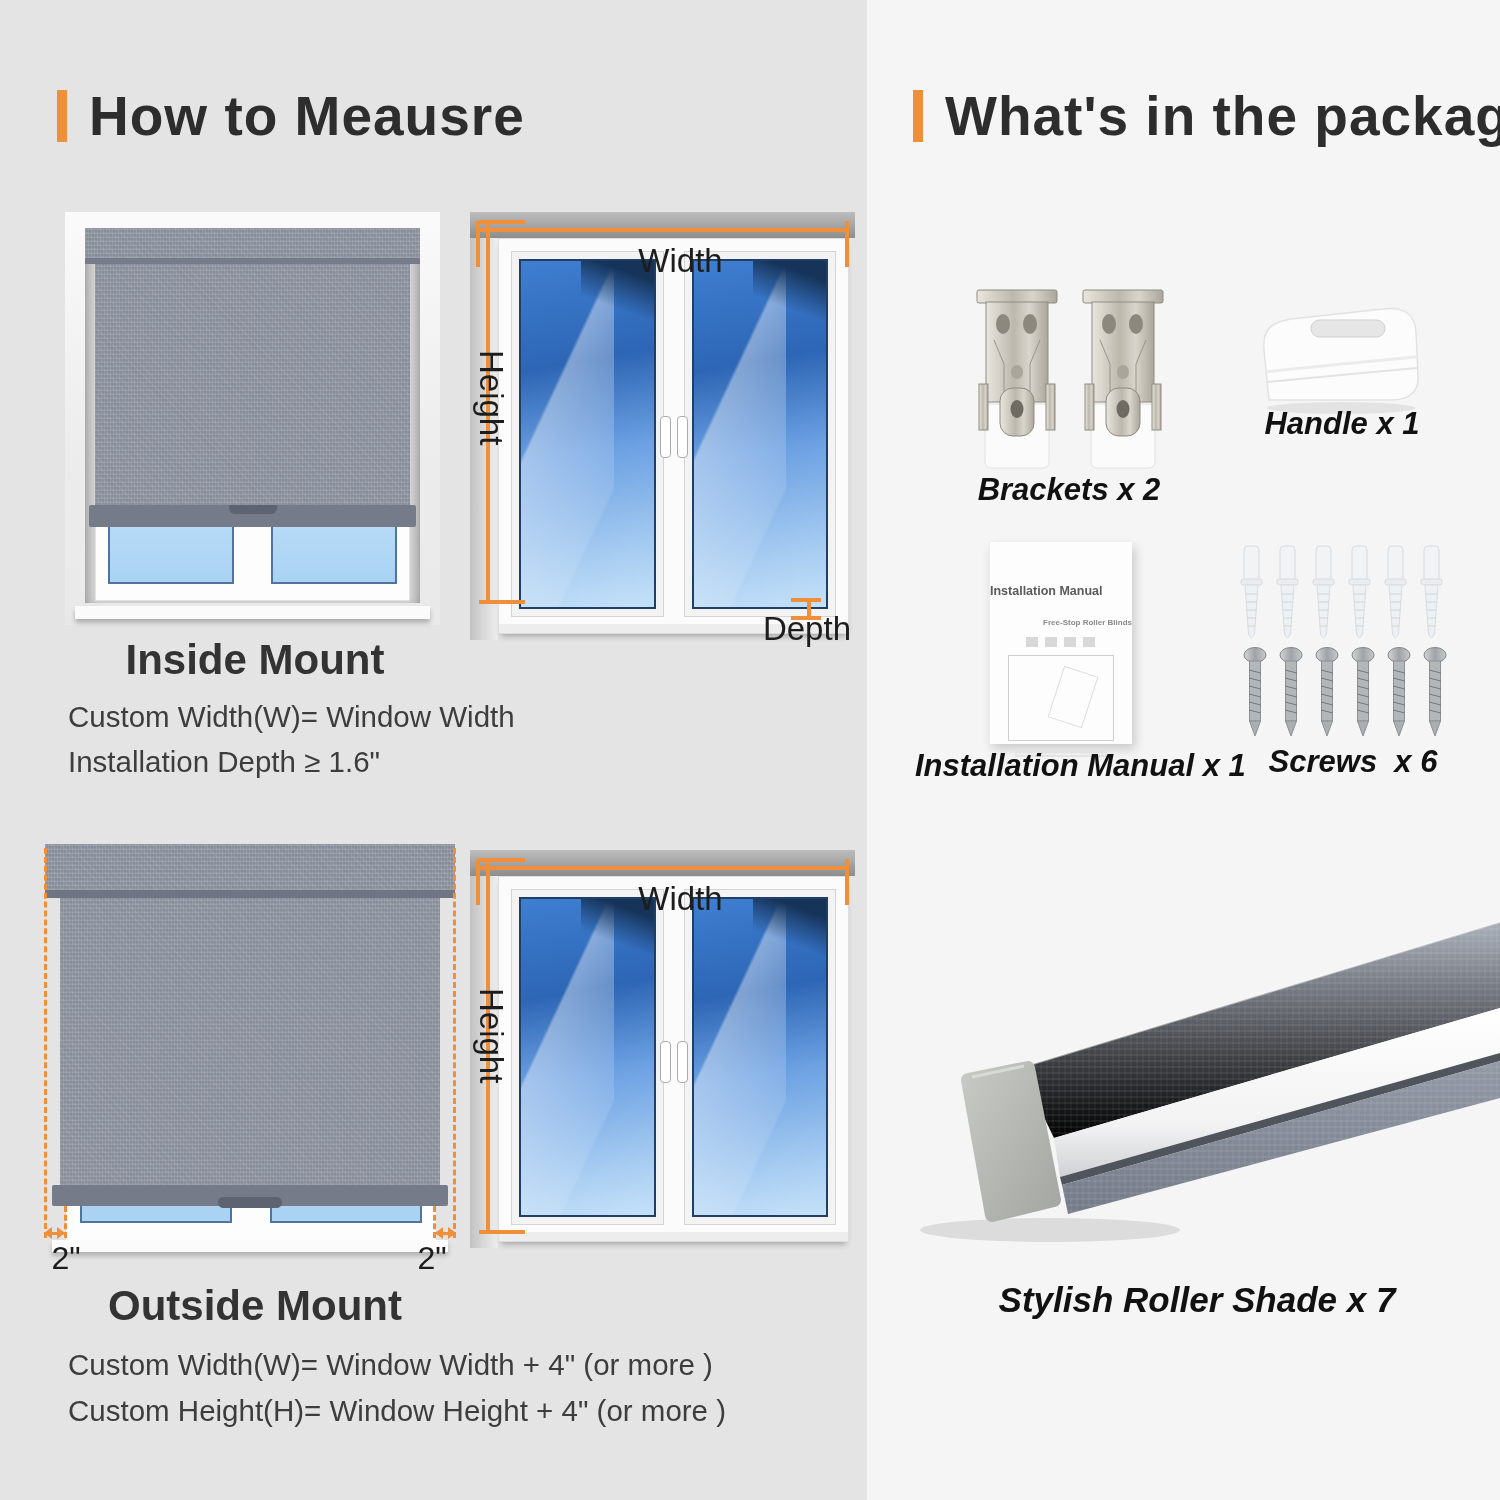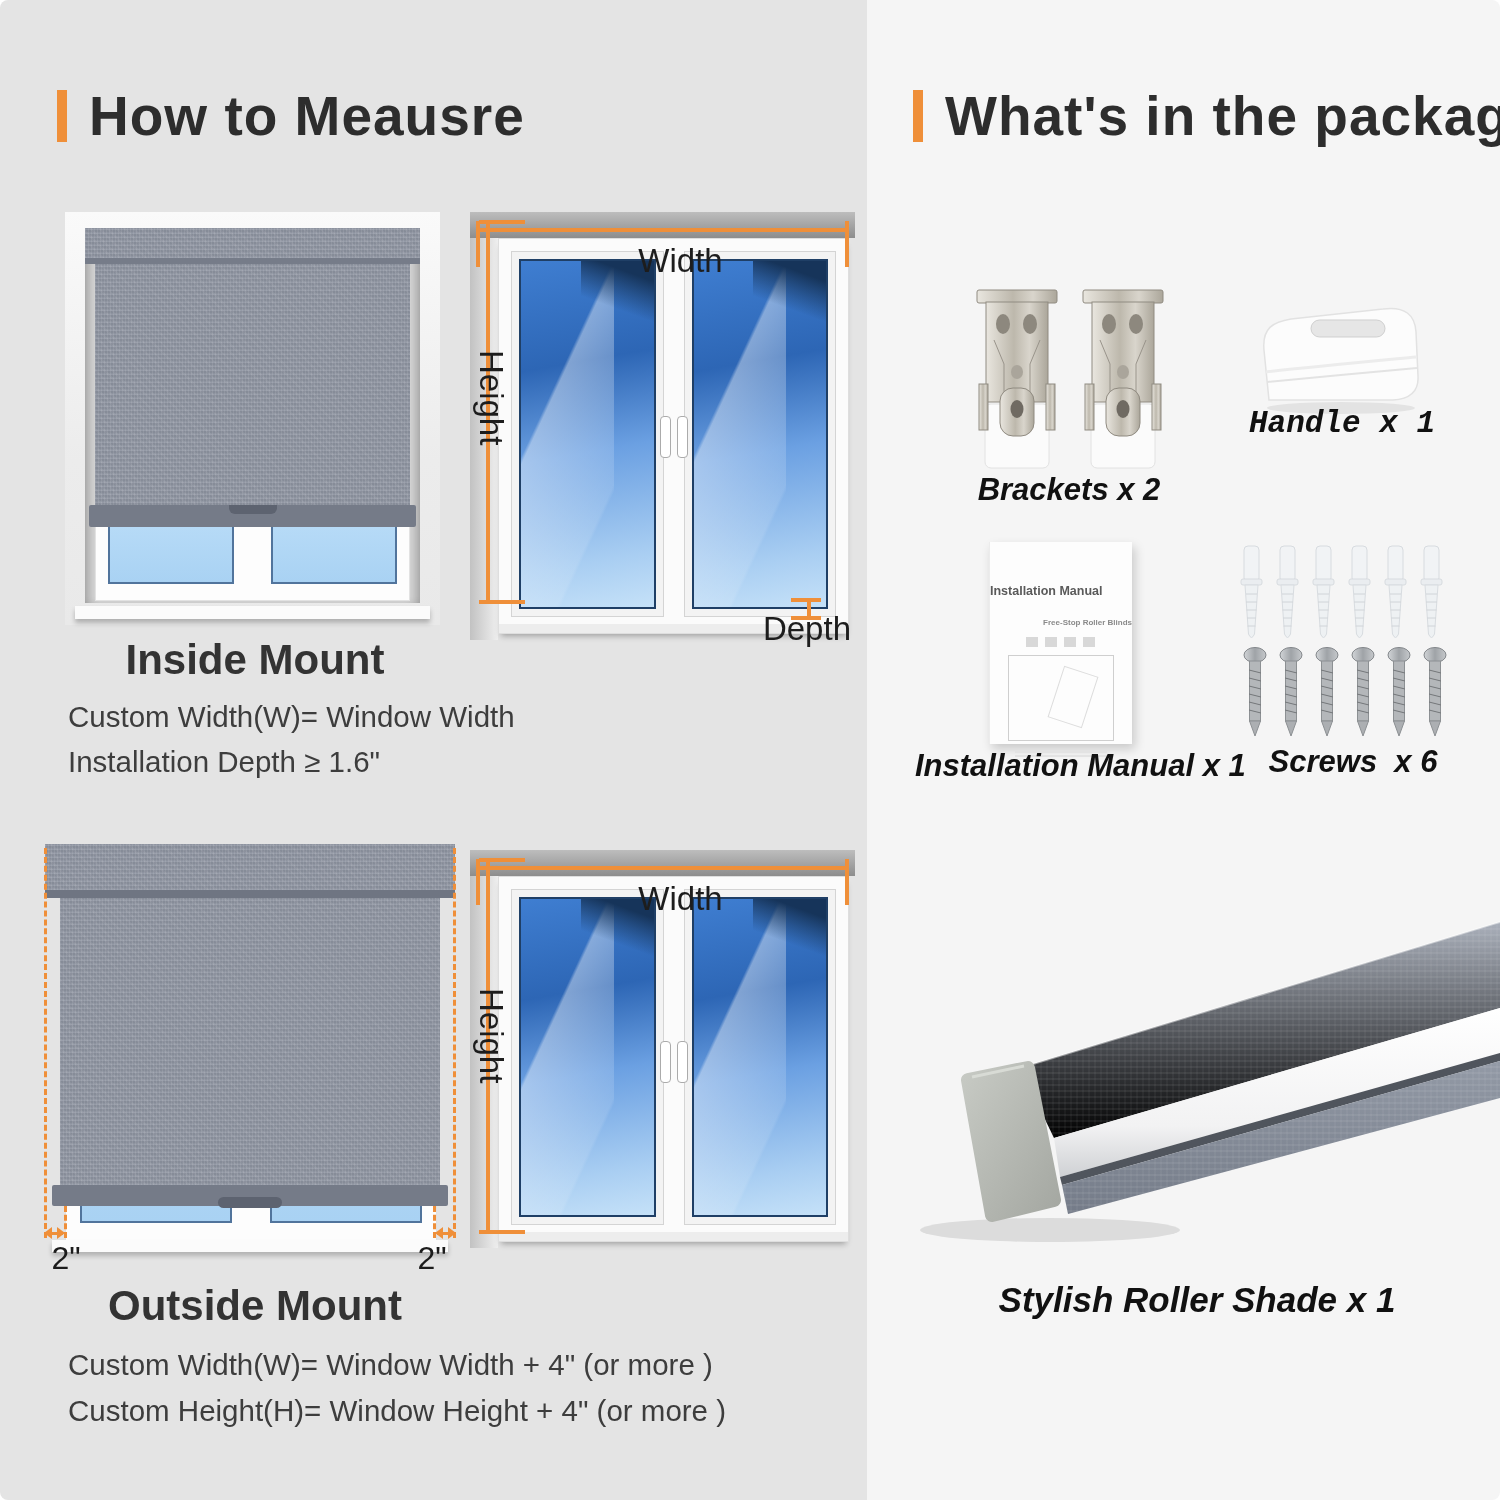--- a/index.html
+++ b/index.html
@@ -1,17 +1,17 @@
 <!DOCTYPE html>
 <html><head>
 <meta charset="utf-8">
 <style>
   html,body{margin:0;padding:0;background:#fff;}
   .canvas{position:relative;width:1500px;height:1500px;overflow:hidden;
-          font-family:"Liberation Sans",sans-serif;color:#2f2f2f;border-radius:8px;}
+          font-family:"Liberation Sans",sans-serif;color:#2f2f2f;}
   .panel{position:absolute;top:0;height:1500px;}
   .panel-left{left:0;width:867px;background:#e4e4e4;}
   .panel-right{left:867px;width:633px;background:#f5f5f5;}
 
   
   .sec-head{position:absolute;display:flex;align-items:center;}
   .sec-bar{width:10px;height:52px;background:#ef8f39;margin-right:22px;flex:0 0 auto;}
   .sec-title{font-size:55px;font-weight:bold;color:#2d2d2d;letter-spacing:1px;white-space:nowrap;}
 
   
@@ -266,21 +266,21 @@
     </svg>
     <div class="item-label" style="left:84px;top:472px;width:236px;">Brackets x 2</div>
 
     <svg class="svg-fig" style="left:382px;top:300px;" width="184" height="118" viewBox="0 0 184 118">
       <ellipse cx="92" cy="108" rx="74" ry="6" fill="rgba(0,0,0,0.07)"></ellipse>
       <path d="M20,100 L15,50 C13,28 24,22 42,19 L134,9 C156,6 166,15 167,32 L169,76 C170,92 160,99 144,100 Z" fill="#fcfcfc" stroke="#e2e2e2" stroke-width="1.5"></path>
       <rect x="62" y="20" width="74" height="17" rx="8.5" fill="#e6e6e6" stroke="#cfcfcf"></rect>
       <path d="M17,72 C60,67 125,61 167,57" stroke="#ececec" stroke-width="3" fill="none"></path>
       <path d="M18,82 C60,78 125,72 168,68" stroke="#e3e3e3" stroke-width="2" fill="none"></path>
     </svg>
-    <div class="item-label" style="left:372px;top:406px;width:206px;font-family:Liberation Mono, monospace;">Handle x 1</div>
+    <div class="item-label" style="left:372px;top:406px;width:206px;">Handle x 1</div>
 
     <div class="manual">
       <div class="manual-title">Installation Manual</div>
       <div class="manual-sub">Free-Stop Roller Blinds</div>
       <div class="manual-sketchrow"></div>
       <div class="manual-box">
           <i></i>
         </div>
       <div class="manual-foot"></div>
     </div>
@@ -350,15 +350,15 @@
       <polygon points="120,190 600,44 600,130 154,260" fill="url(#fabT)"></polygon>
       <polygon points="120,190 600,44 600,130 154,260" fill="url(#tex)"></polygon>
       <polyline points="120,190 600,44" stroke="rgba(255,255,255,0.45)" stroke-width="2" fill="none"></polyline>
       <polygon points="154,260 600,130 600,175 160,299" fill="url(#roll)"></polygon>
       <polygon points="160,299 600,175 600,183 162,307" fill="#50555d"></polygon>
       <polygon points="162,307 600,183 600,220 168,336" fill="url(#fabF)"></polygon>
       <polygon points="162,307 600,183 600,220 168,336" fill="url(#tex)"></polygon>
       <polygon points="68,202 128,190 154,322 92,337" fill="url(#capG)" stroke="url(#capG)" stroke-width="14" stroke-linejoin="round"></polygon>
       <path d="M72,199 L124,188" stroke="#d8dbd5" stroke-width="3" fill="none"></path>
     </svg>
-    <div class="item-label" style="left:120px;top:1280px;width:420px;font-size:35px;">Stylish Roller Shade x 1</div>
+    <div class="item-label" style="left:120px;top:1280px;width:420px;font-size:35px;">Stylish Roller Shade x 7</div>
   </div>
 </div>
 
 </body></html>

